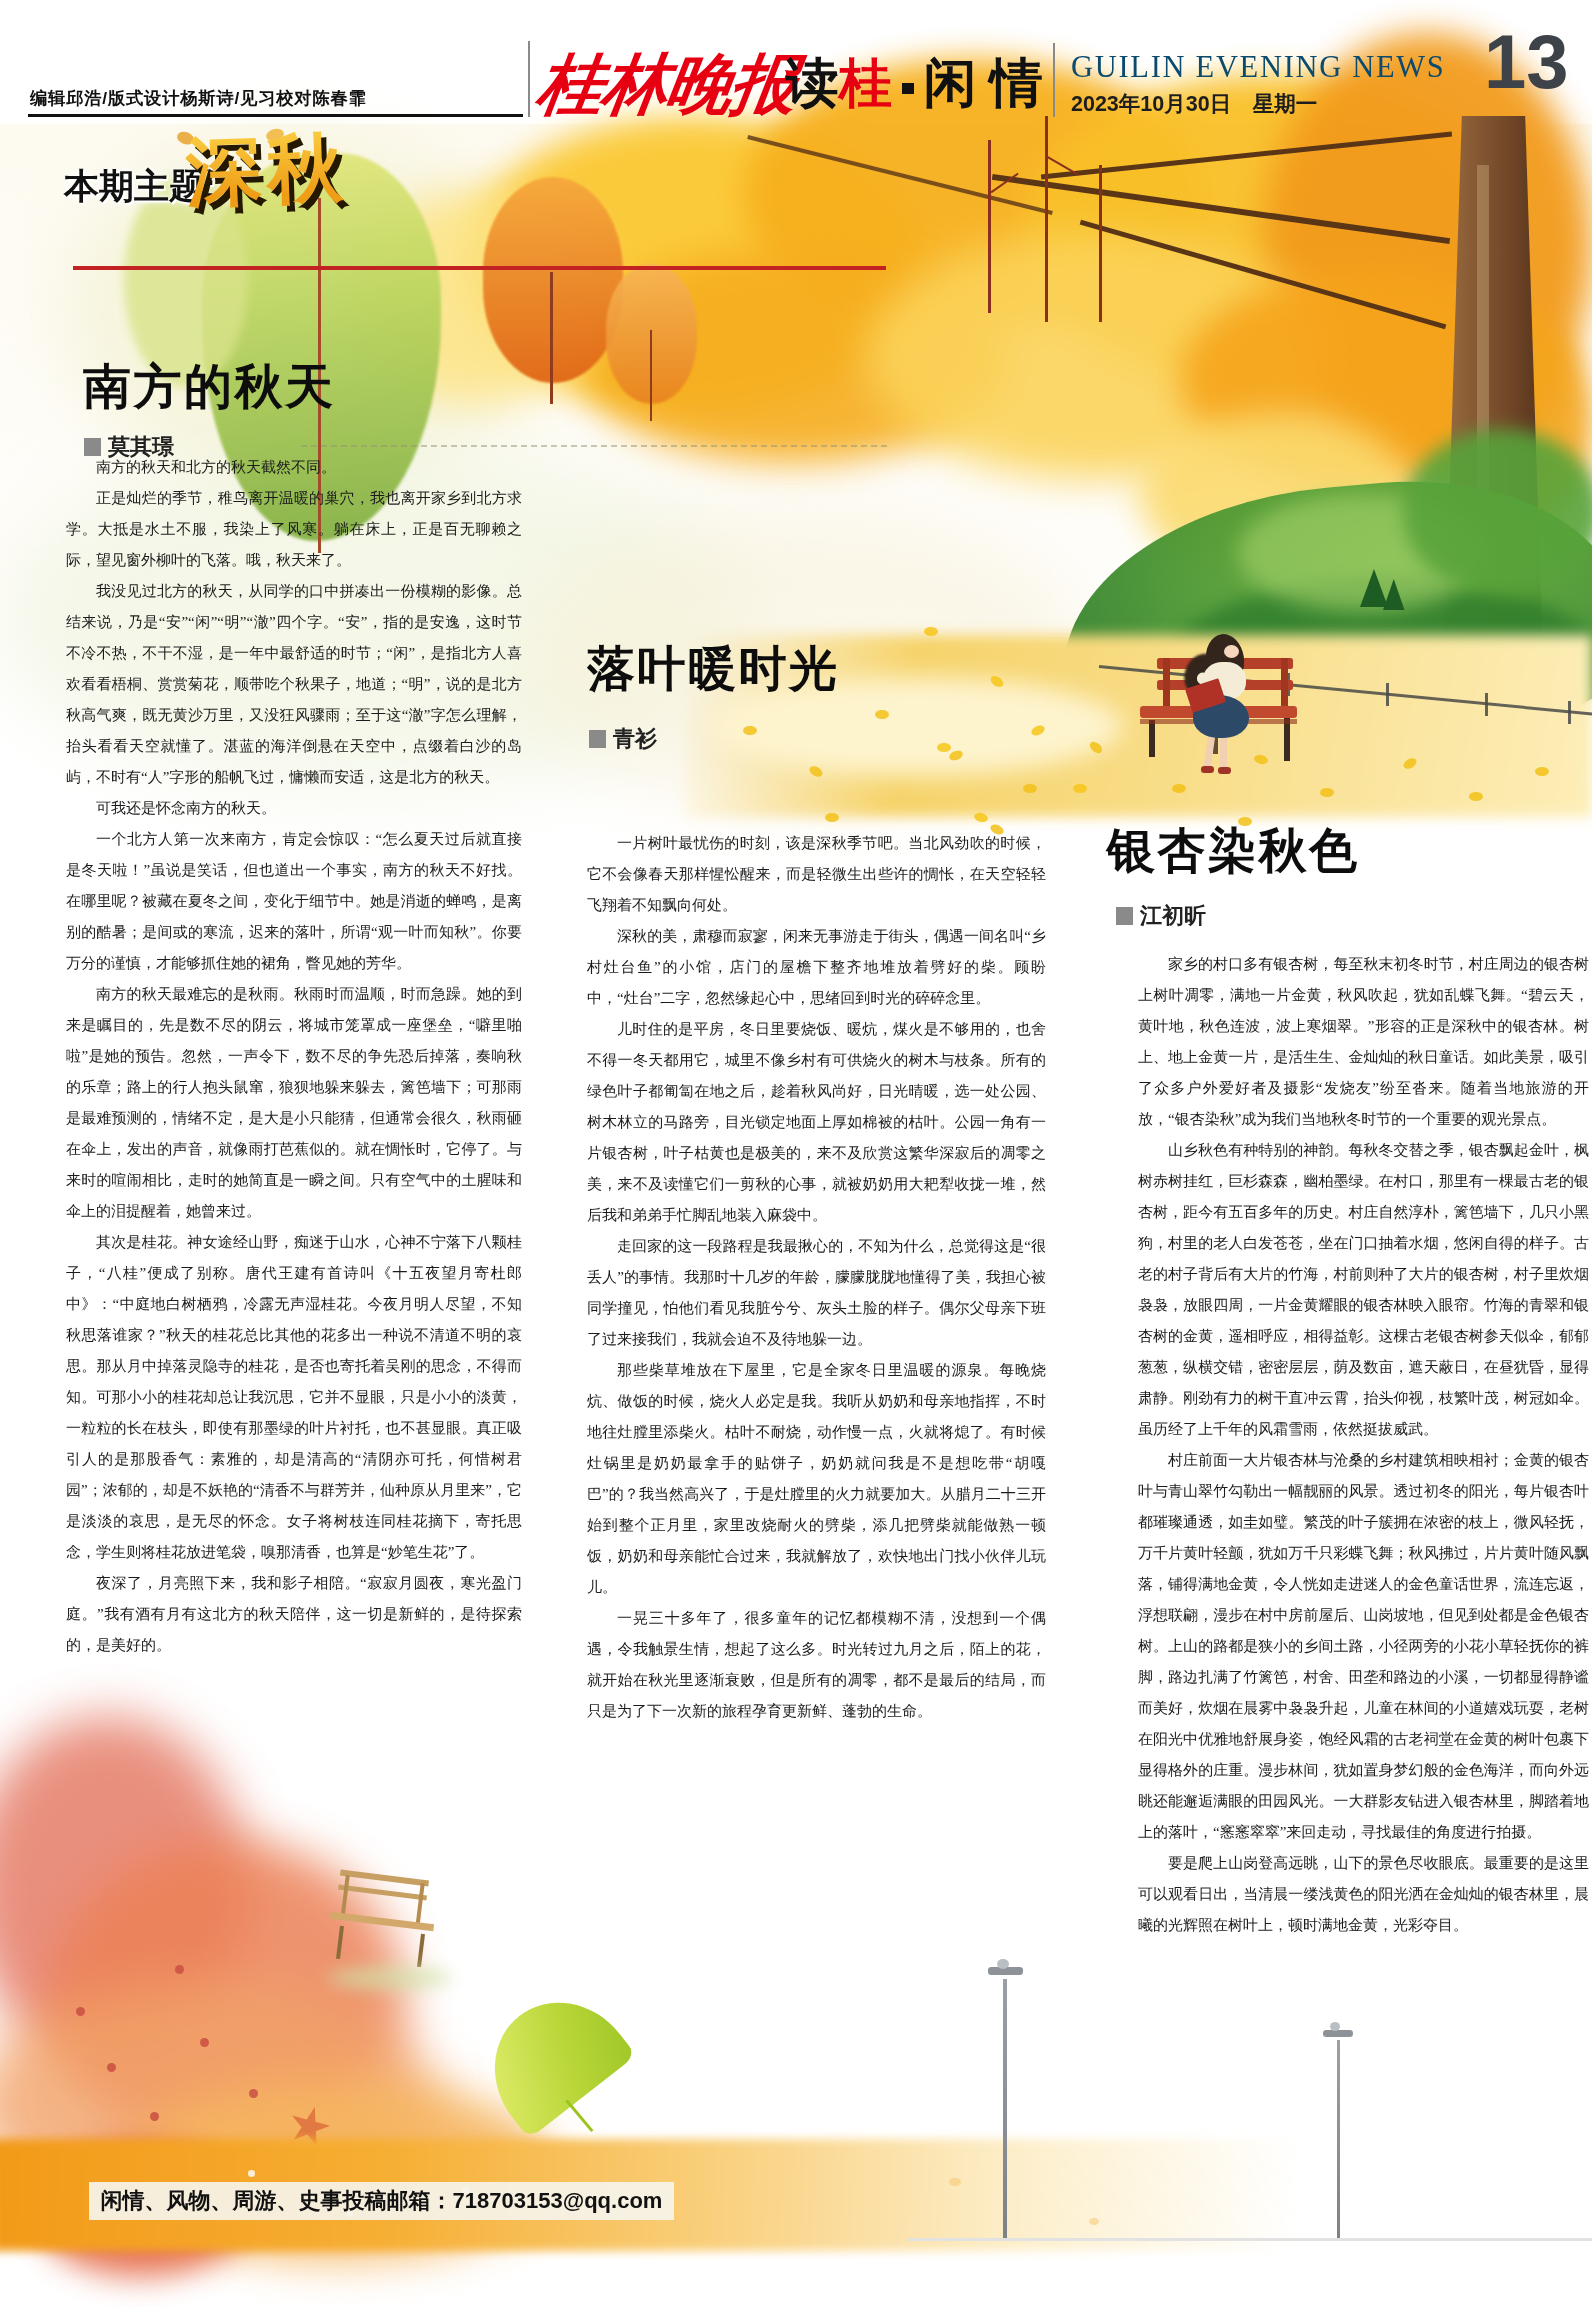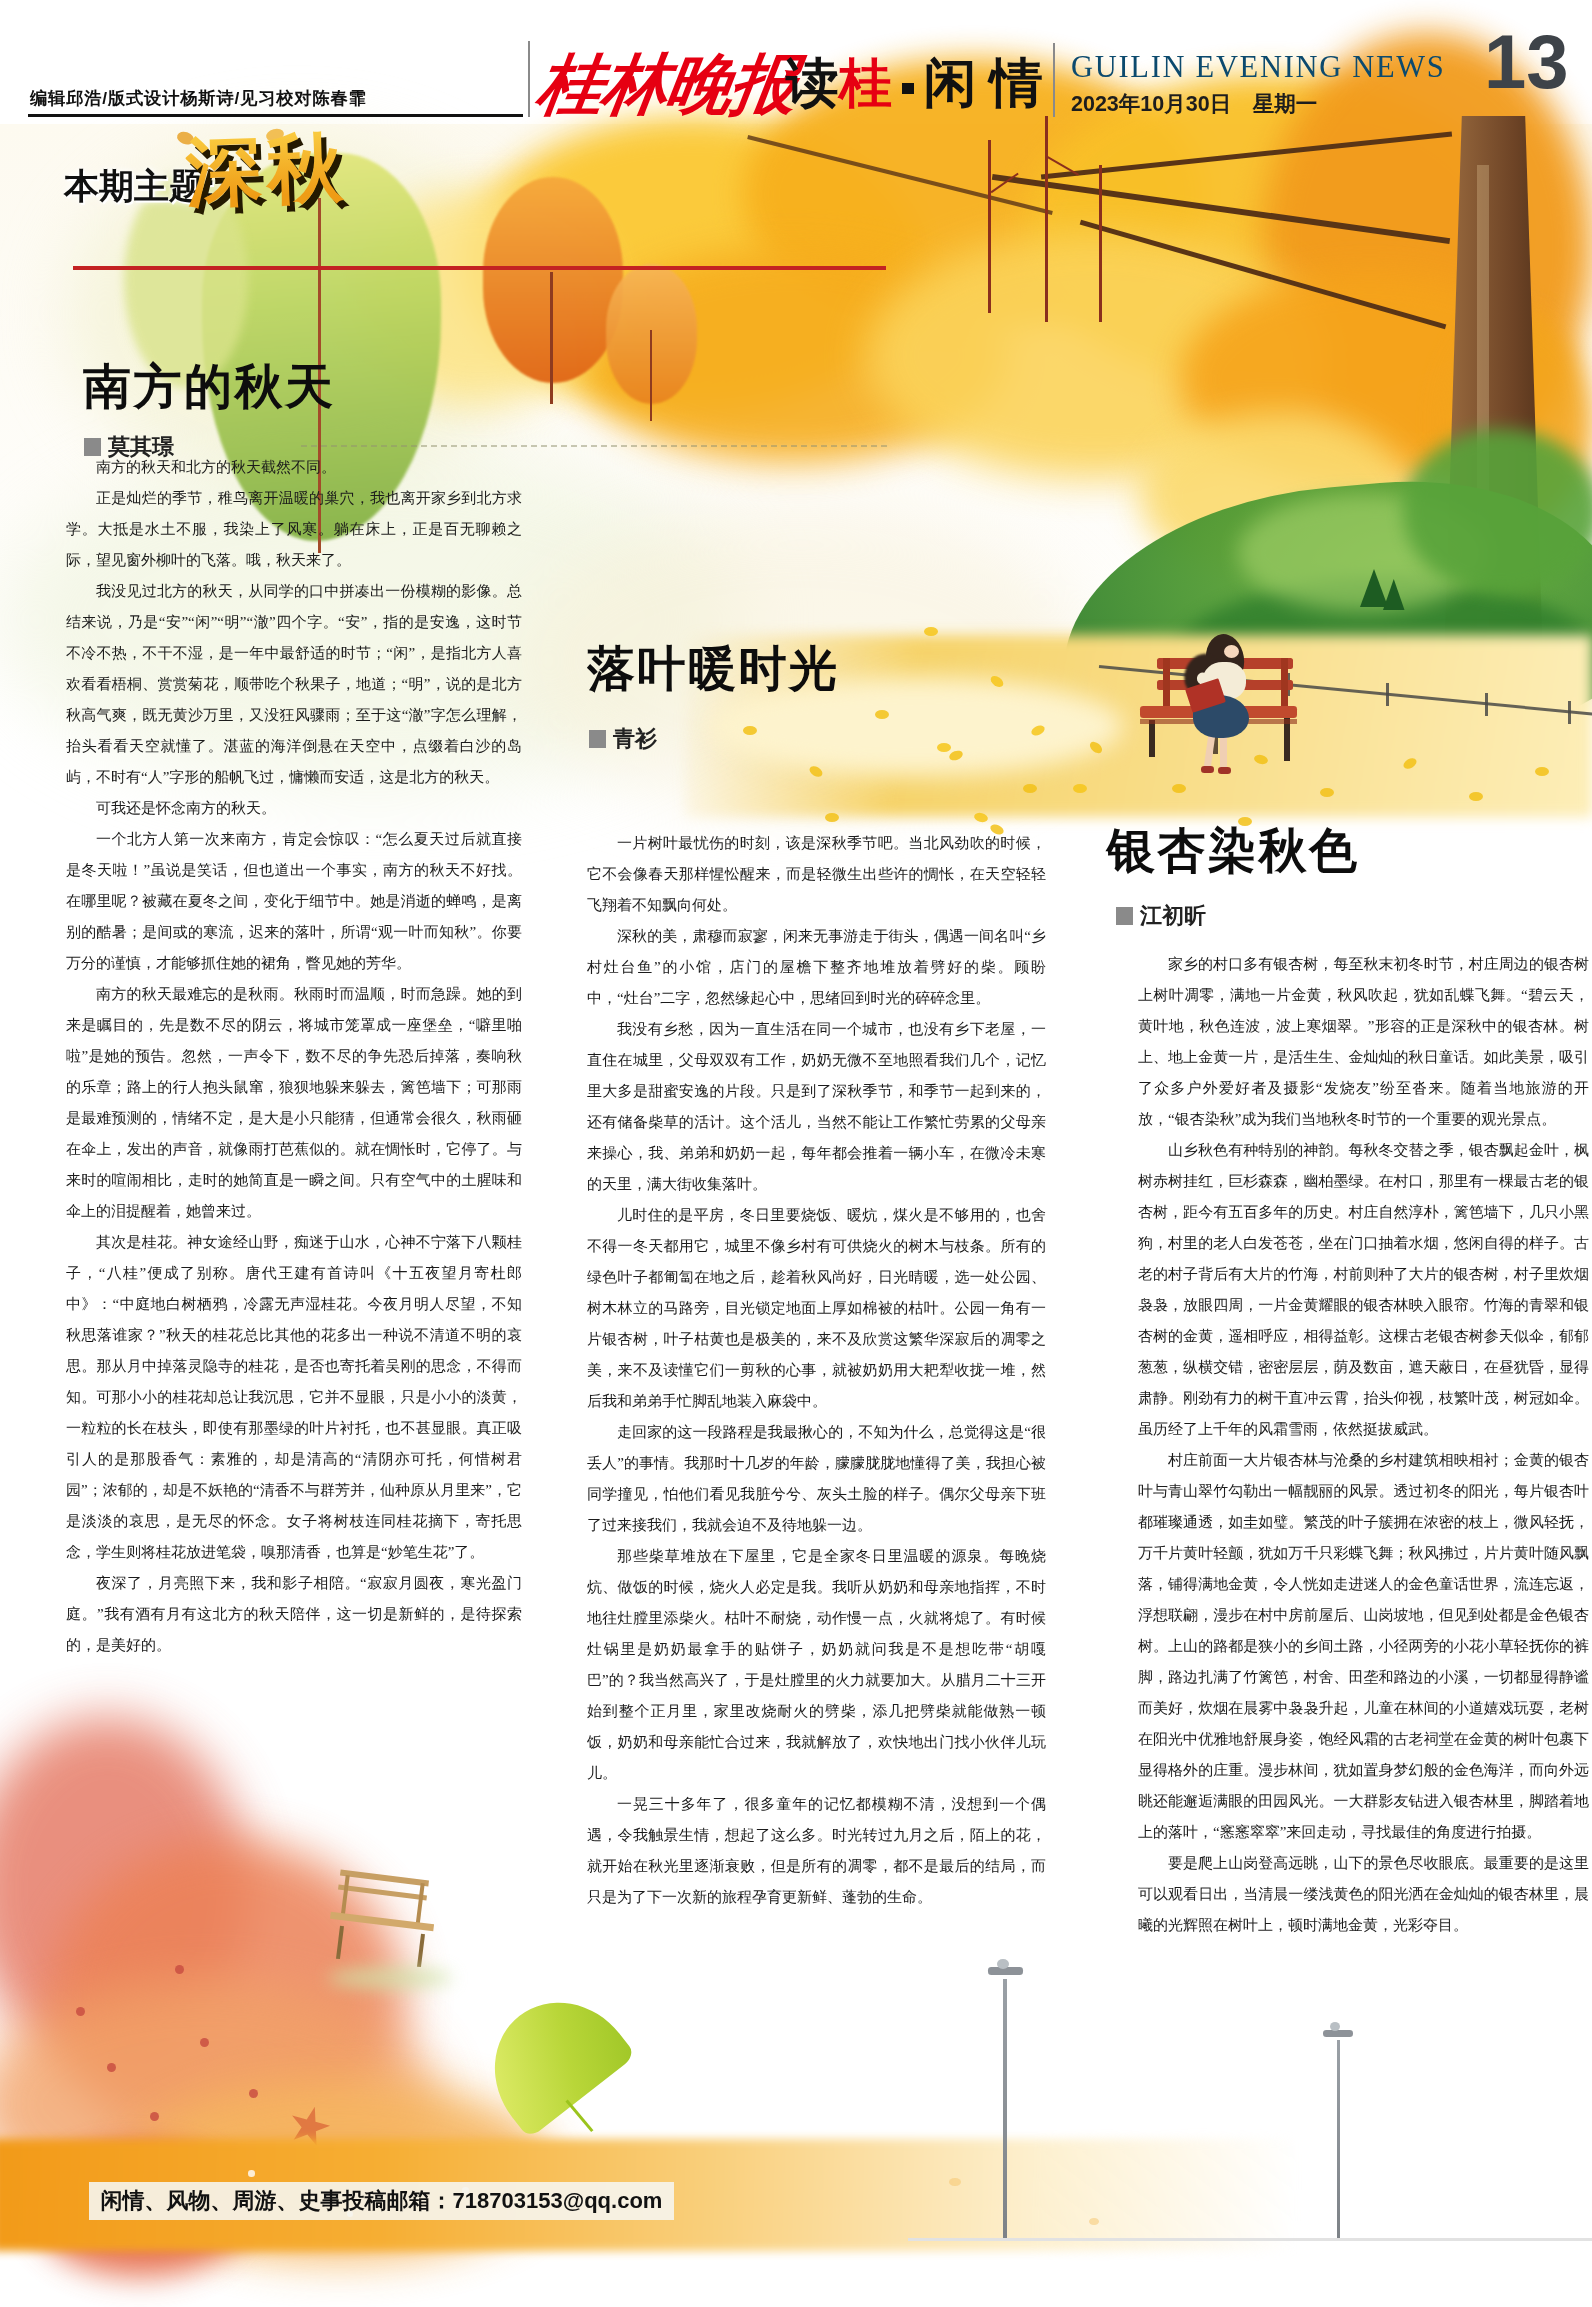--- a/index.html
+++ b/index.html
@@ -249,21 +249,20 @@
   </section>
 
   <section>
     <h2 class="art-title" style="left:587px;top:637px;margin:0;">落叶暖时光</h2>
     <div class="byline" style="left:589px;top:724px;">
       <span class="sq"></span><span>青衫</span>
     </div>
     <div class="body-col" style="left:587px;top:828px;width:459px;height:1223px;">
         <p>一片树叶最忧伤的时刻，该是深秋季节吧。当北风劲吹的时候，它不会像春天那样惺忪醒来，而是轻微生出些许的惆怅，在天空轻轻飞翔着不知飘向何处。</p>
         <p>深秋的美，肃穆而寂寥，闲来无事游走于街头，偶遇一间名叫“乡村灶台鱼”的小馆，店门的屋檐下整齐地堆放着劈好的柴。顾盼中，“灶台”二字，忽然缘起心中，思绪回到时光的碎碎念里。</p>
-        <p>我没有乡愁，因为一直生活在同一个城市，也没有乡下老屋，一直住在城里，父母双双有工作，奶奶无微不至地照看我们几个，记忆里大多是甜蜜安逸的片段。只是到了深秋季节，和季节一起到来的，还有储备柴草的活计。这个活儿，当然不能让工作繁忙劳累的父母亲来操心，我、弟弟和奶奶一起，每年都会推着一辆小车，在微冷未寒的天里，满大街收集落叶。</p>
         <p>儿时住的是平房，冬日里要烧饭、暖炕，煤火是不够用的，也舍不得一冬天都用它，城里不像乡村有可供烧火的树木与枝条。所有的绿色叶子都匍匐在地之后，趁着秋风尚好，日光晴暖，选一处公园、树木林立的马路旁，目光锁定地面上厚如棉被的枯叶。公园一角有一片银杏树，叶子枯黄也是极美的，来不及欣赏这繁华深寂后的凋零之美，来不及读懂它们一剪秋的心事，就被奶奶用大耙犁收拢一堆，然后我和弟弟手忙脚乱地装入麻袋中。</p>
         <p>走回家的这一段路程是我最揪心的，不知为什么，总觉得这是“很丢人”的事情。我那时十几岁的年龄，朦朦胧胧地懂得了美，我担心被同学撞见，怕他们看见我脏兮兮、灰头土脸的样子。偶尔父母亲下班了过来接我们，我就会迫不及待地躲一边。</p>
         <p>那些柴草堆放在下屋里，它是全家冬日里温暖的源泉。每晚烧炕、做饭的时候，烧火人必定是我。我听从奶奶和母亲地指挥，不时地往灶膛里添柴火。枯叶不耐烧，动作慢一点，火就将熄了。有时候灶锅里是奶奶最拿手的贴饼子，奶奶就问我是不是想吃带“胡嘎巴”的？我当然高兴了，于是灶膛里的火力就要加大。从腊月二十三开始到整个正月里，家里改烧耐火的劈柴，添几把劈柴就能做熟一顿饭，奶奶和母亲能忙合过来，我就解放了，欢快地出门找小伙伴儿玩儿。</p>
         <p>一晃三十多年了，很多童年的记忆都模糊不清，没想到一个偶遇，令我触景生情，想起了这么多。时光转过九月之后，陌上的花，就开始在秋光里逐渐衰败，但是所有的凋零，都不是最后的结局，而只是为了下一次新的旅程孕育更新鲜、蓬勃的生命。</p>
       </div>
   </section>
 
   <section>
     <h2 class="art-title" style="left:1107px;top:819px;margin:0;">银杏染秋色</h2>
     <div class="byline" style="left:1109px;top:901px;margin-left:7px;">

